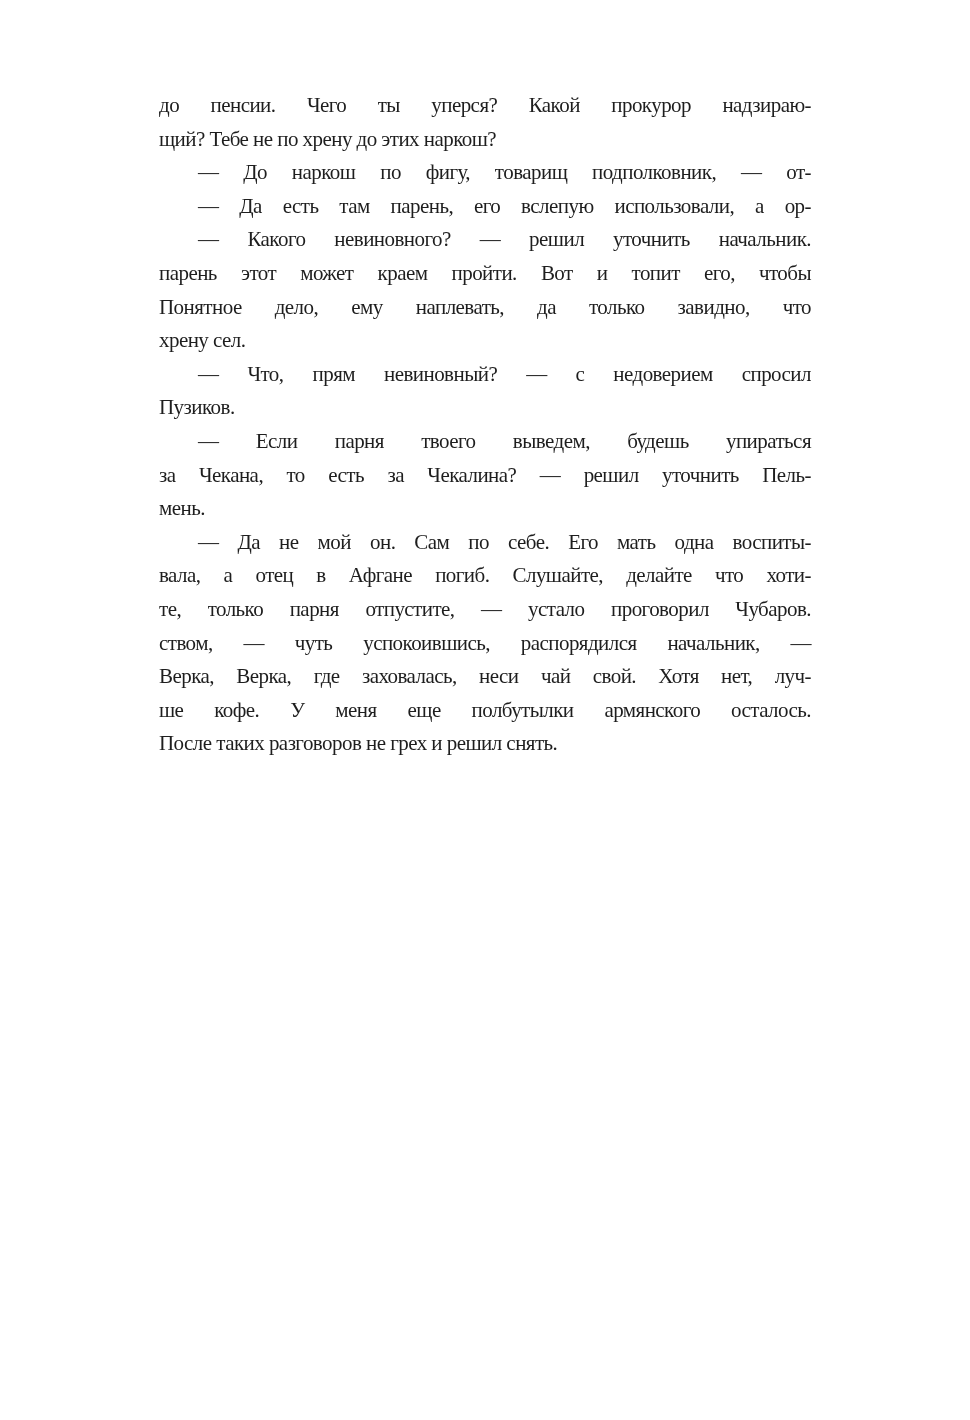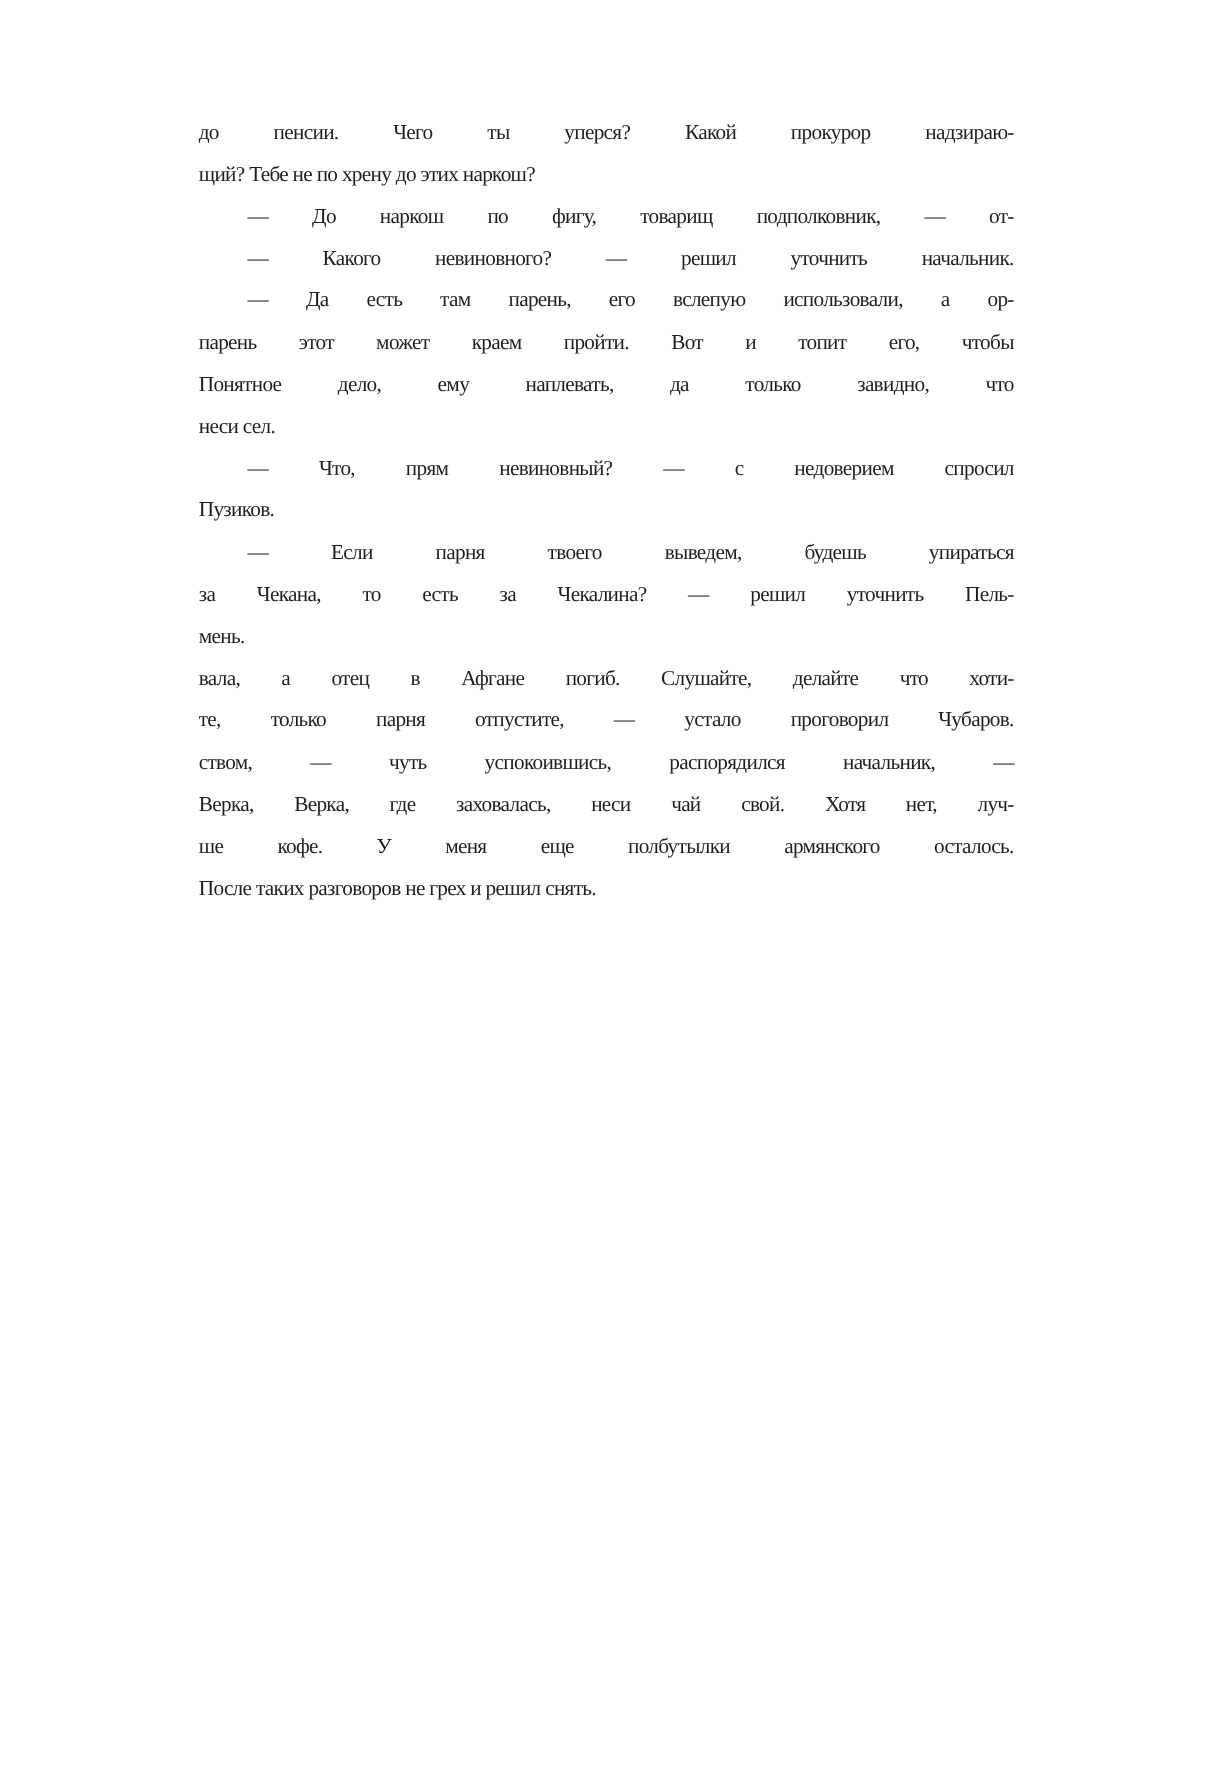--- a/index.html
+++ b/index.html
@@ -19,21 +19,21 @@
     width: 970px;
     height: 1420px;
     background: #ffffff;
   }
   .text-block {
     position: absolute;
     left: 159px;
     top: 89px;
     width: 652px;
     font-family: "Liberation Serif", "DejaVu Serif", serif;
-    font-size: 17px;
+    font-size: 21px;
     line-height: 33.6px;
     color: #1e1e1e;
     letter-spacing: -0.55px;
     word-spacing: 0px;
   }
   .line {
     display: block;
     white-space: nowrap;
     height: 33.6px;
     text-align: justify;
@@ -51,35 +51,36 @@
 <body>
 
 <div class="page">
   <div class="text-block">
 
     <span class="line">до пенсии. Чего ты уперся? Какой прокурор надзираю-</span>
     <span class="line last">щий? Тебе не по хрену до этих наркош?</span>
 
     <span class="line indent">— До наркош по фигу, товарищ подполковник, — от-</span>
 
+    <span class="line indent">— Да есть там парень, его вслепую использовали, а ор-</span>
+
     <span class="line indent">— Какого невиновного? — решил уточнить начальник.</span>
-
-    <span class="line indent">— Да есть там парень, его вслепую использовали, а ор-</span>
     <span class="line">парень этот может краем пройти. Вот и топит его, чтобы</span>
     <span class="line">Понятное дело, ему наплевать, да только завидно, что</span>
-    <span class="line last">неси сел.</span>
+    <span class="line last">хрену сел.</span>
 
     <span class="line indent">— Что, прям невиновный? — с недоверием спросил</span>
     <span class="line last">Пузиков.</span>
 
 
     <span class="line indent">— Если парня твоего выведем, будешь упираться</span>
     <span class="line">за Чекана, то есть за Чекалина? — решил уточнить Пель-</span>
     <span class="line last">мень.</span>
 
+    <span class="line indent">— Да не мой он. Сам по себе. Его мать одна воспиты-</span>
     <span class="line">вала, а отец в Афгане погиб. Слушайте, делайте что хоти-</span>
     <span class="line">те, только парня отпустите, — устало проговорил Чубаров.</span>
 
     <span class="line">ством, — чуть успокоившись, распорядился начальник, —</span>
     <span class="line">Верка, Верка, где заховалась, неси чай свой. Хотя нет, луч-</span>
     <span class="line">ше кофе. У меня еще полбутылки армянского осталось.</span>
     <span class="line last">После таких разговоров не грех и решил снять.</span>
   </div>
 </div>
 

